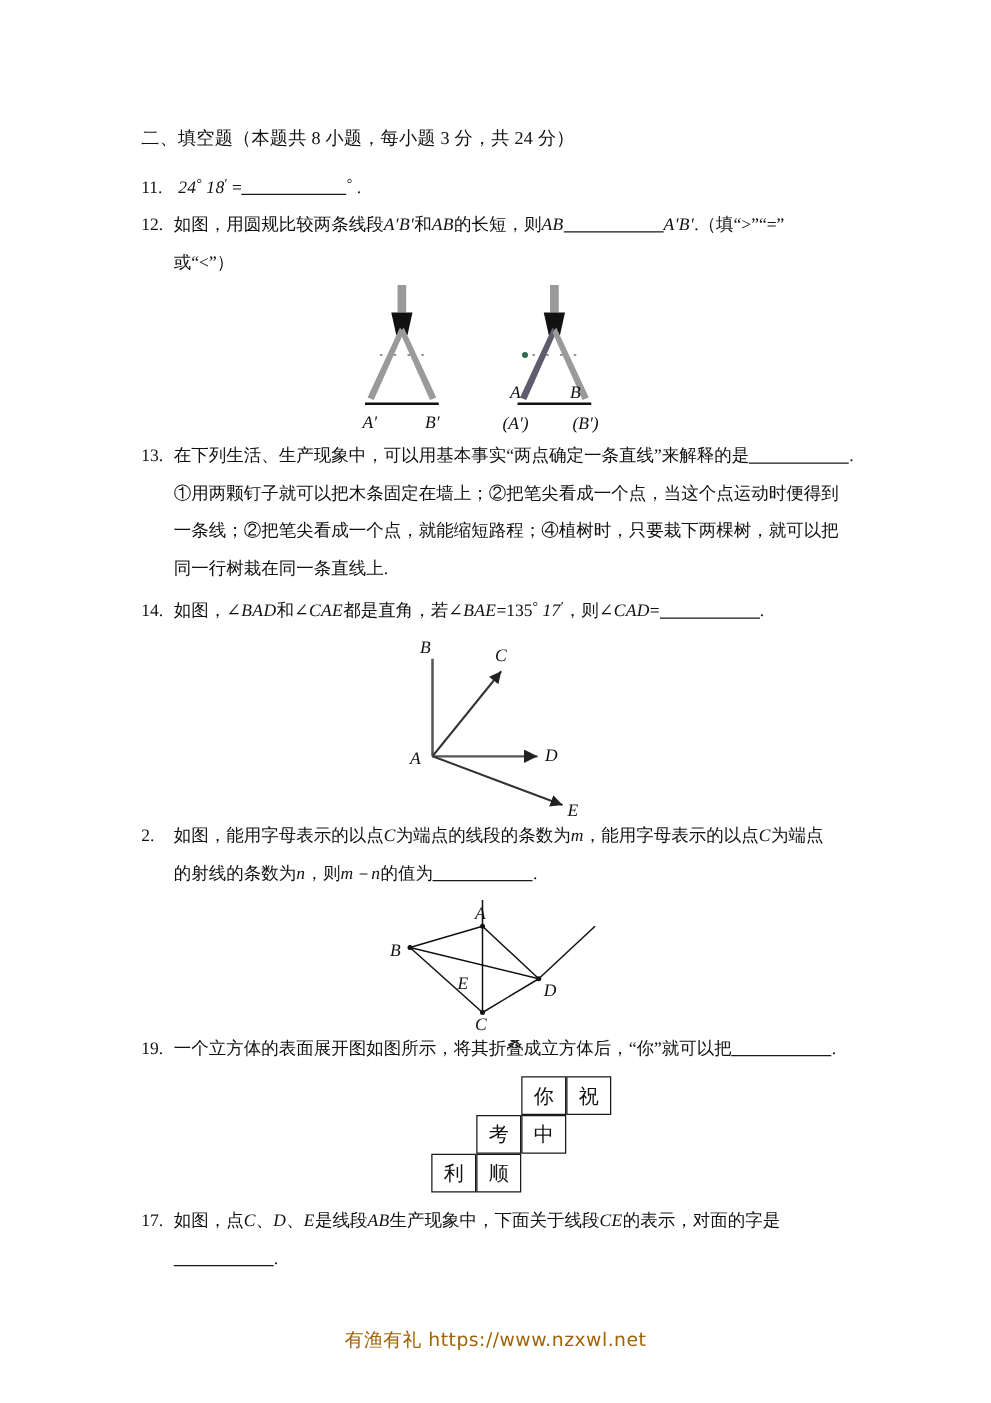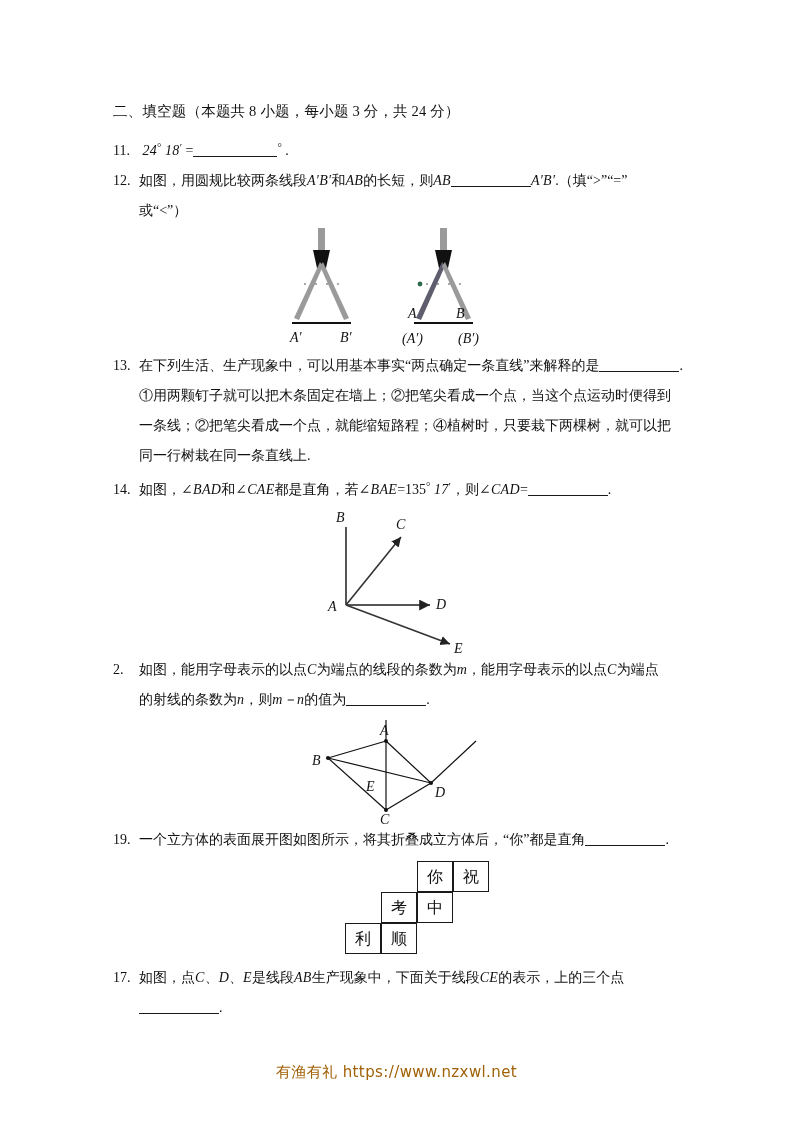--- a/index.html
+++ b/index.html
@@ -226,40 +226,40 @@
         <text x="82" y="20" font-family="Liberation Serif, serif" font-style="italic" font-size="14" fill="#111">A</text>
         <text x="14" y="50" font-family="Liberation Serif, serif" font-style="italic" font-size="14" fill="#111">B</text>
         <text x="82" y="109" font-family="Liberation Serif, serif" font-style="italic" font-size="14" fill="#111">C</text>
         <text x="137" y="82" font-family="Liberation Serif, serif" font-style="italic" font-size="14" fill="#111">D</text>
         <text x="68" y="76" font-family="Liberation Serif, serif" font-style="italic" font-size="14" fill="#111">E</text>
       </svg>
     </div>
 
     <div class="q">
       <span class="q-line">
-        <span class="num">19.</span><span>一个立方体的表面展开图如图所示，将其折叠成立方体后，“你”都是直角</span><span class="blank w80"></span><span>.</span>
+        <span class="num">19.</span><span>一个立方体的表面展开图如图所示，将其折叠成立方体后，“你”就可以把</span><span class="blank w80"></span><span>.</span>
       </span>
     </div>
 
     <div class="figure">
       <div class="net-wrap">
         <div class="net" style="left:232px; top:6px;">
           <div class="cell" style="left:72px;  top:0px;">你</div>
           <div class="cell" style="left:108px; top:0px;">祝</div>
           <div class="cell" style="left:36px;  top:31px;">考</div>
           <div class="cell" style="left:72px;  top:31px;">中</div>
           <div class="cell" style="left:0px;   top:62px;">利</div>
           <div class="cell" style="left:36px;  top:62px;">顺</div>
         </div>
       </div>
     </div>
 
     <div class="q">
       <span class="q-line">
-        <span class="num">17.</span><span>如图，点</span><span class="it">C</span><span>、</span><span class="it">D</span><span>、</span><span class="it">E</span><span>是线段</span><span class="it">AB</span><span>生产现象中，下面关于线段</span><span class="it">CE</span><span>的表示，上的三个点</span>
+        <span class="num">17.</span><span>如图，点</span><span class="it">C</span><span>、</span><span class="it">D</span><span>、</span><span class="it">E</span><span>是线段</span><span class="it">AB</span><span>生产现象中，下面关于线段</span><span class="it">CE</span><span>的表示，对面的字是</span>
       </span>
       <span class="q-line indent">
         <span class="blank w80"></span><span>.</span>
       </span>
     </div>
 
   </div>
 
   <div class="footer">有渔有礼 https://www.nzxwl.net</div>
 </div>

